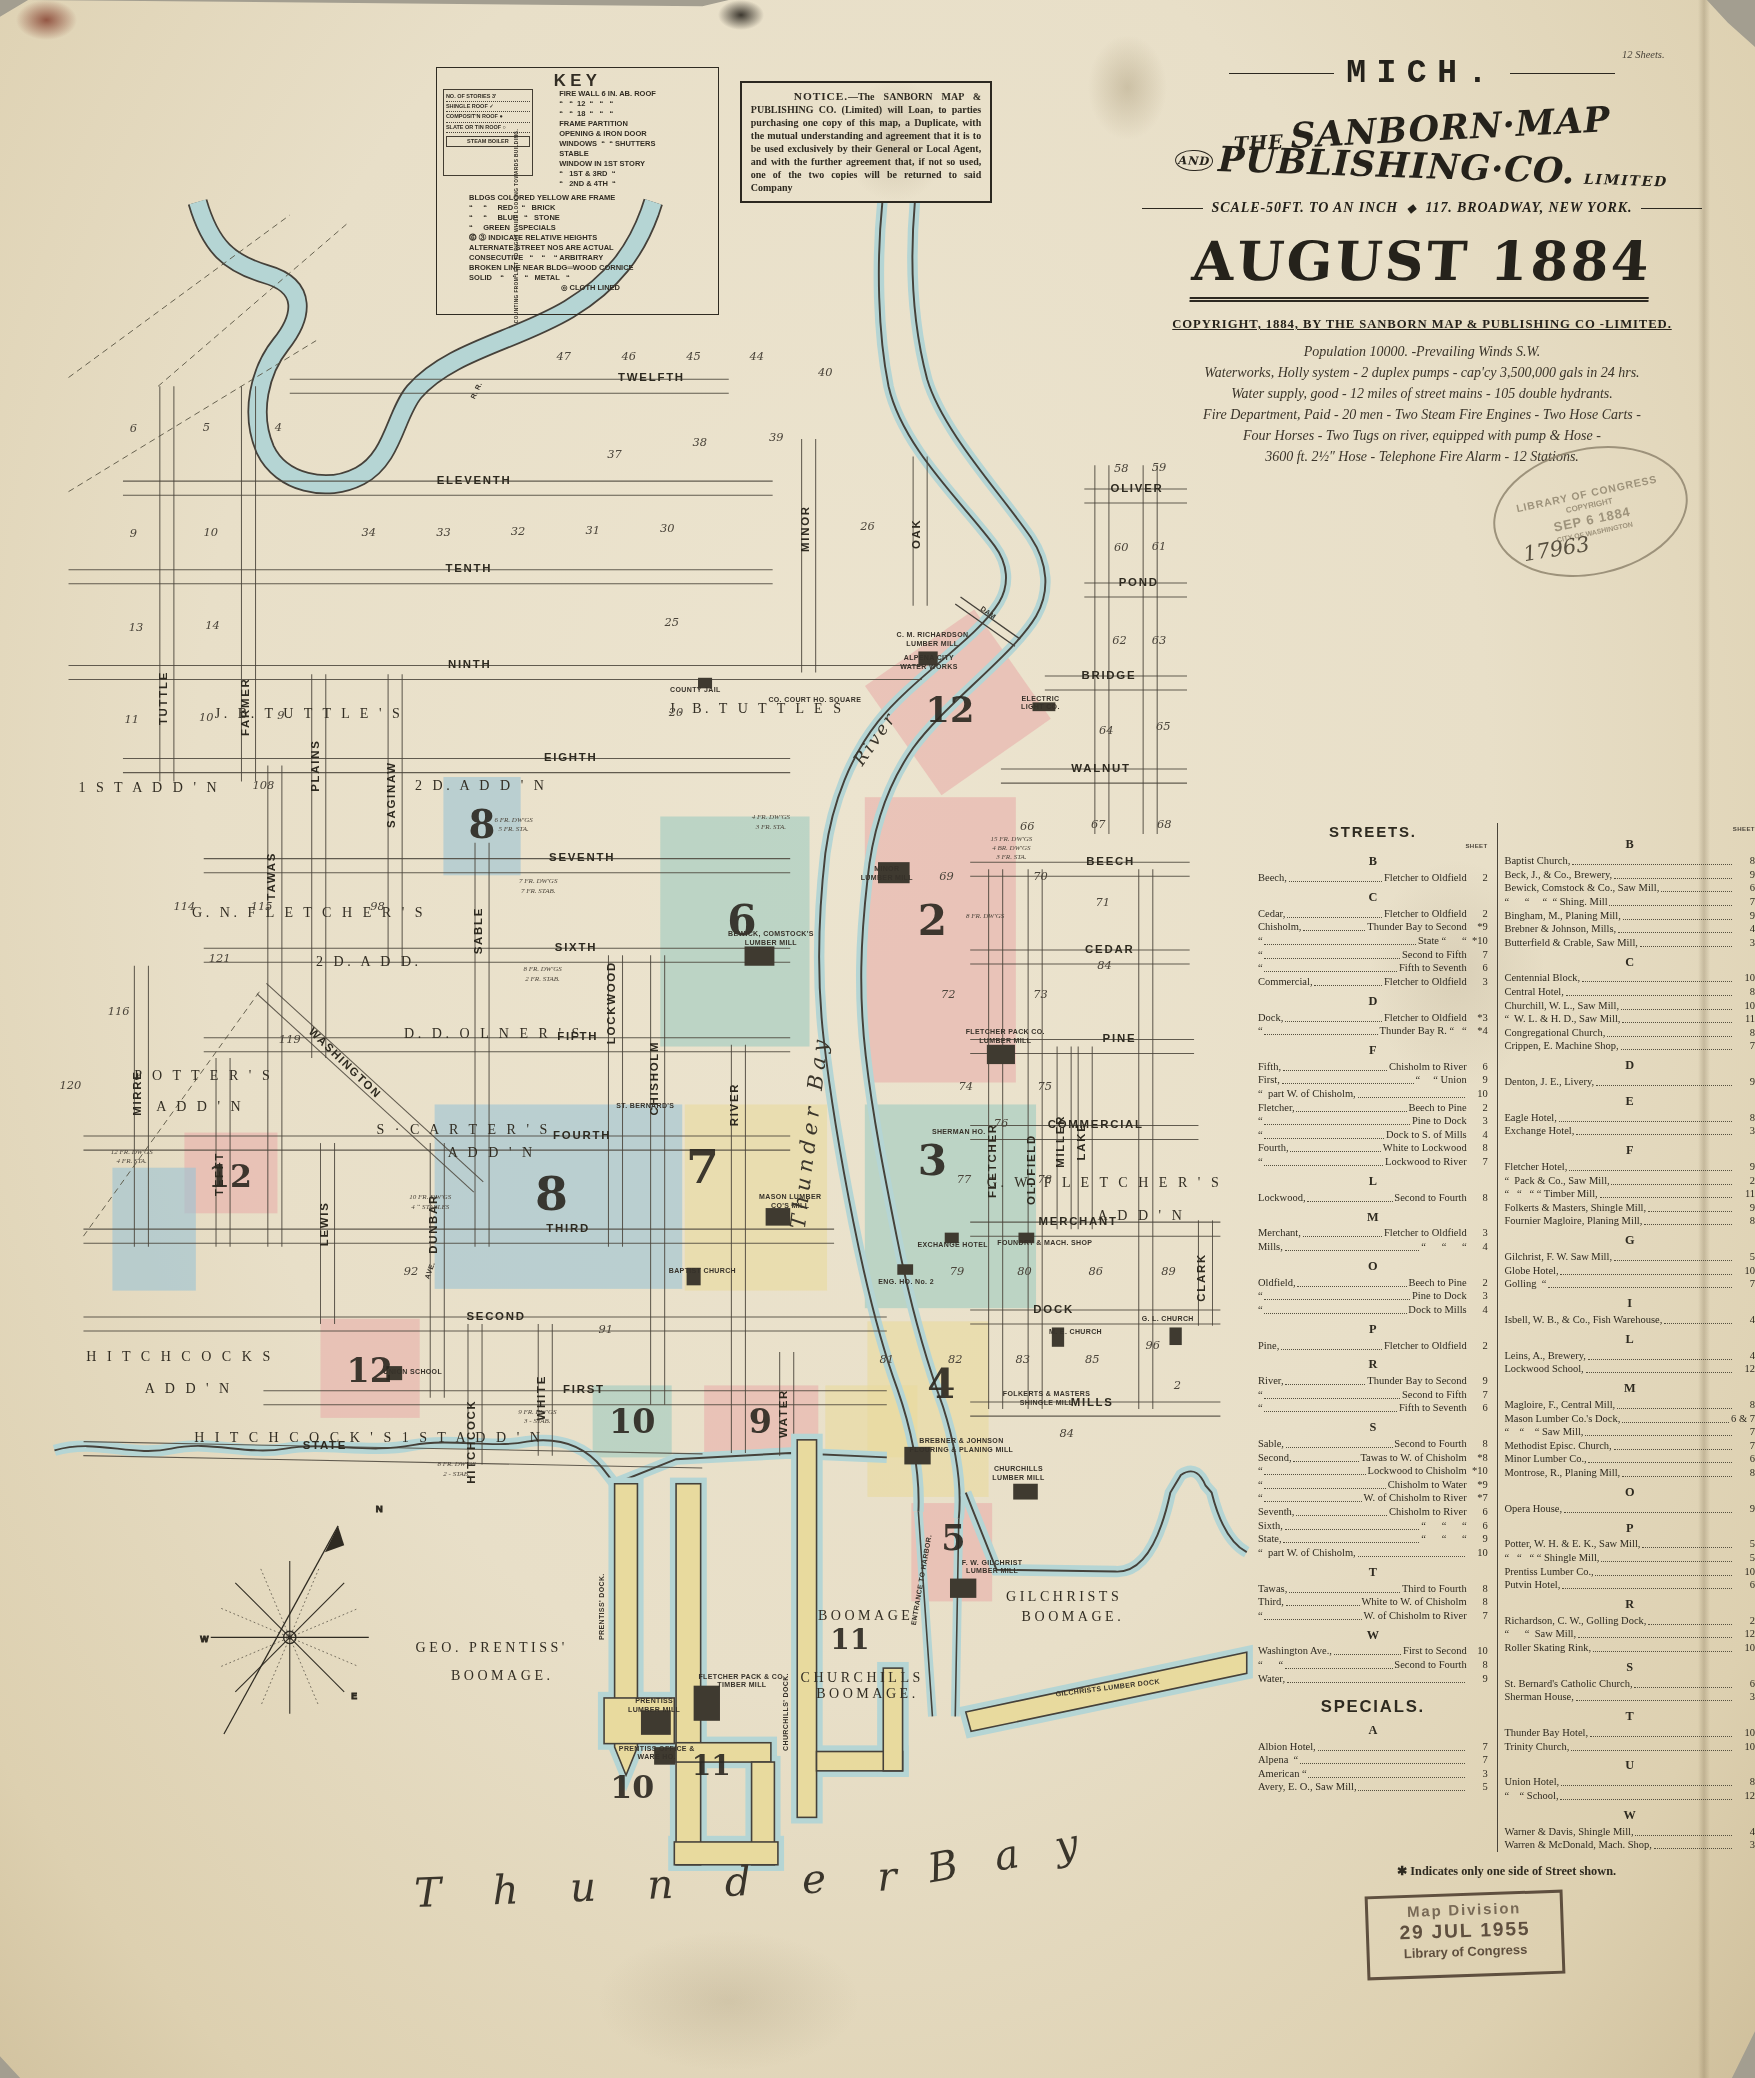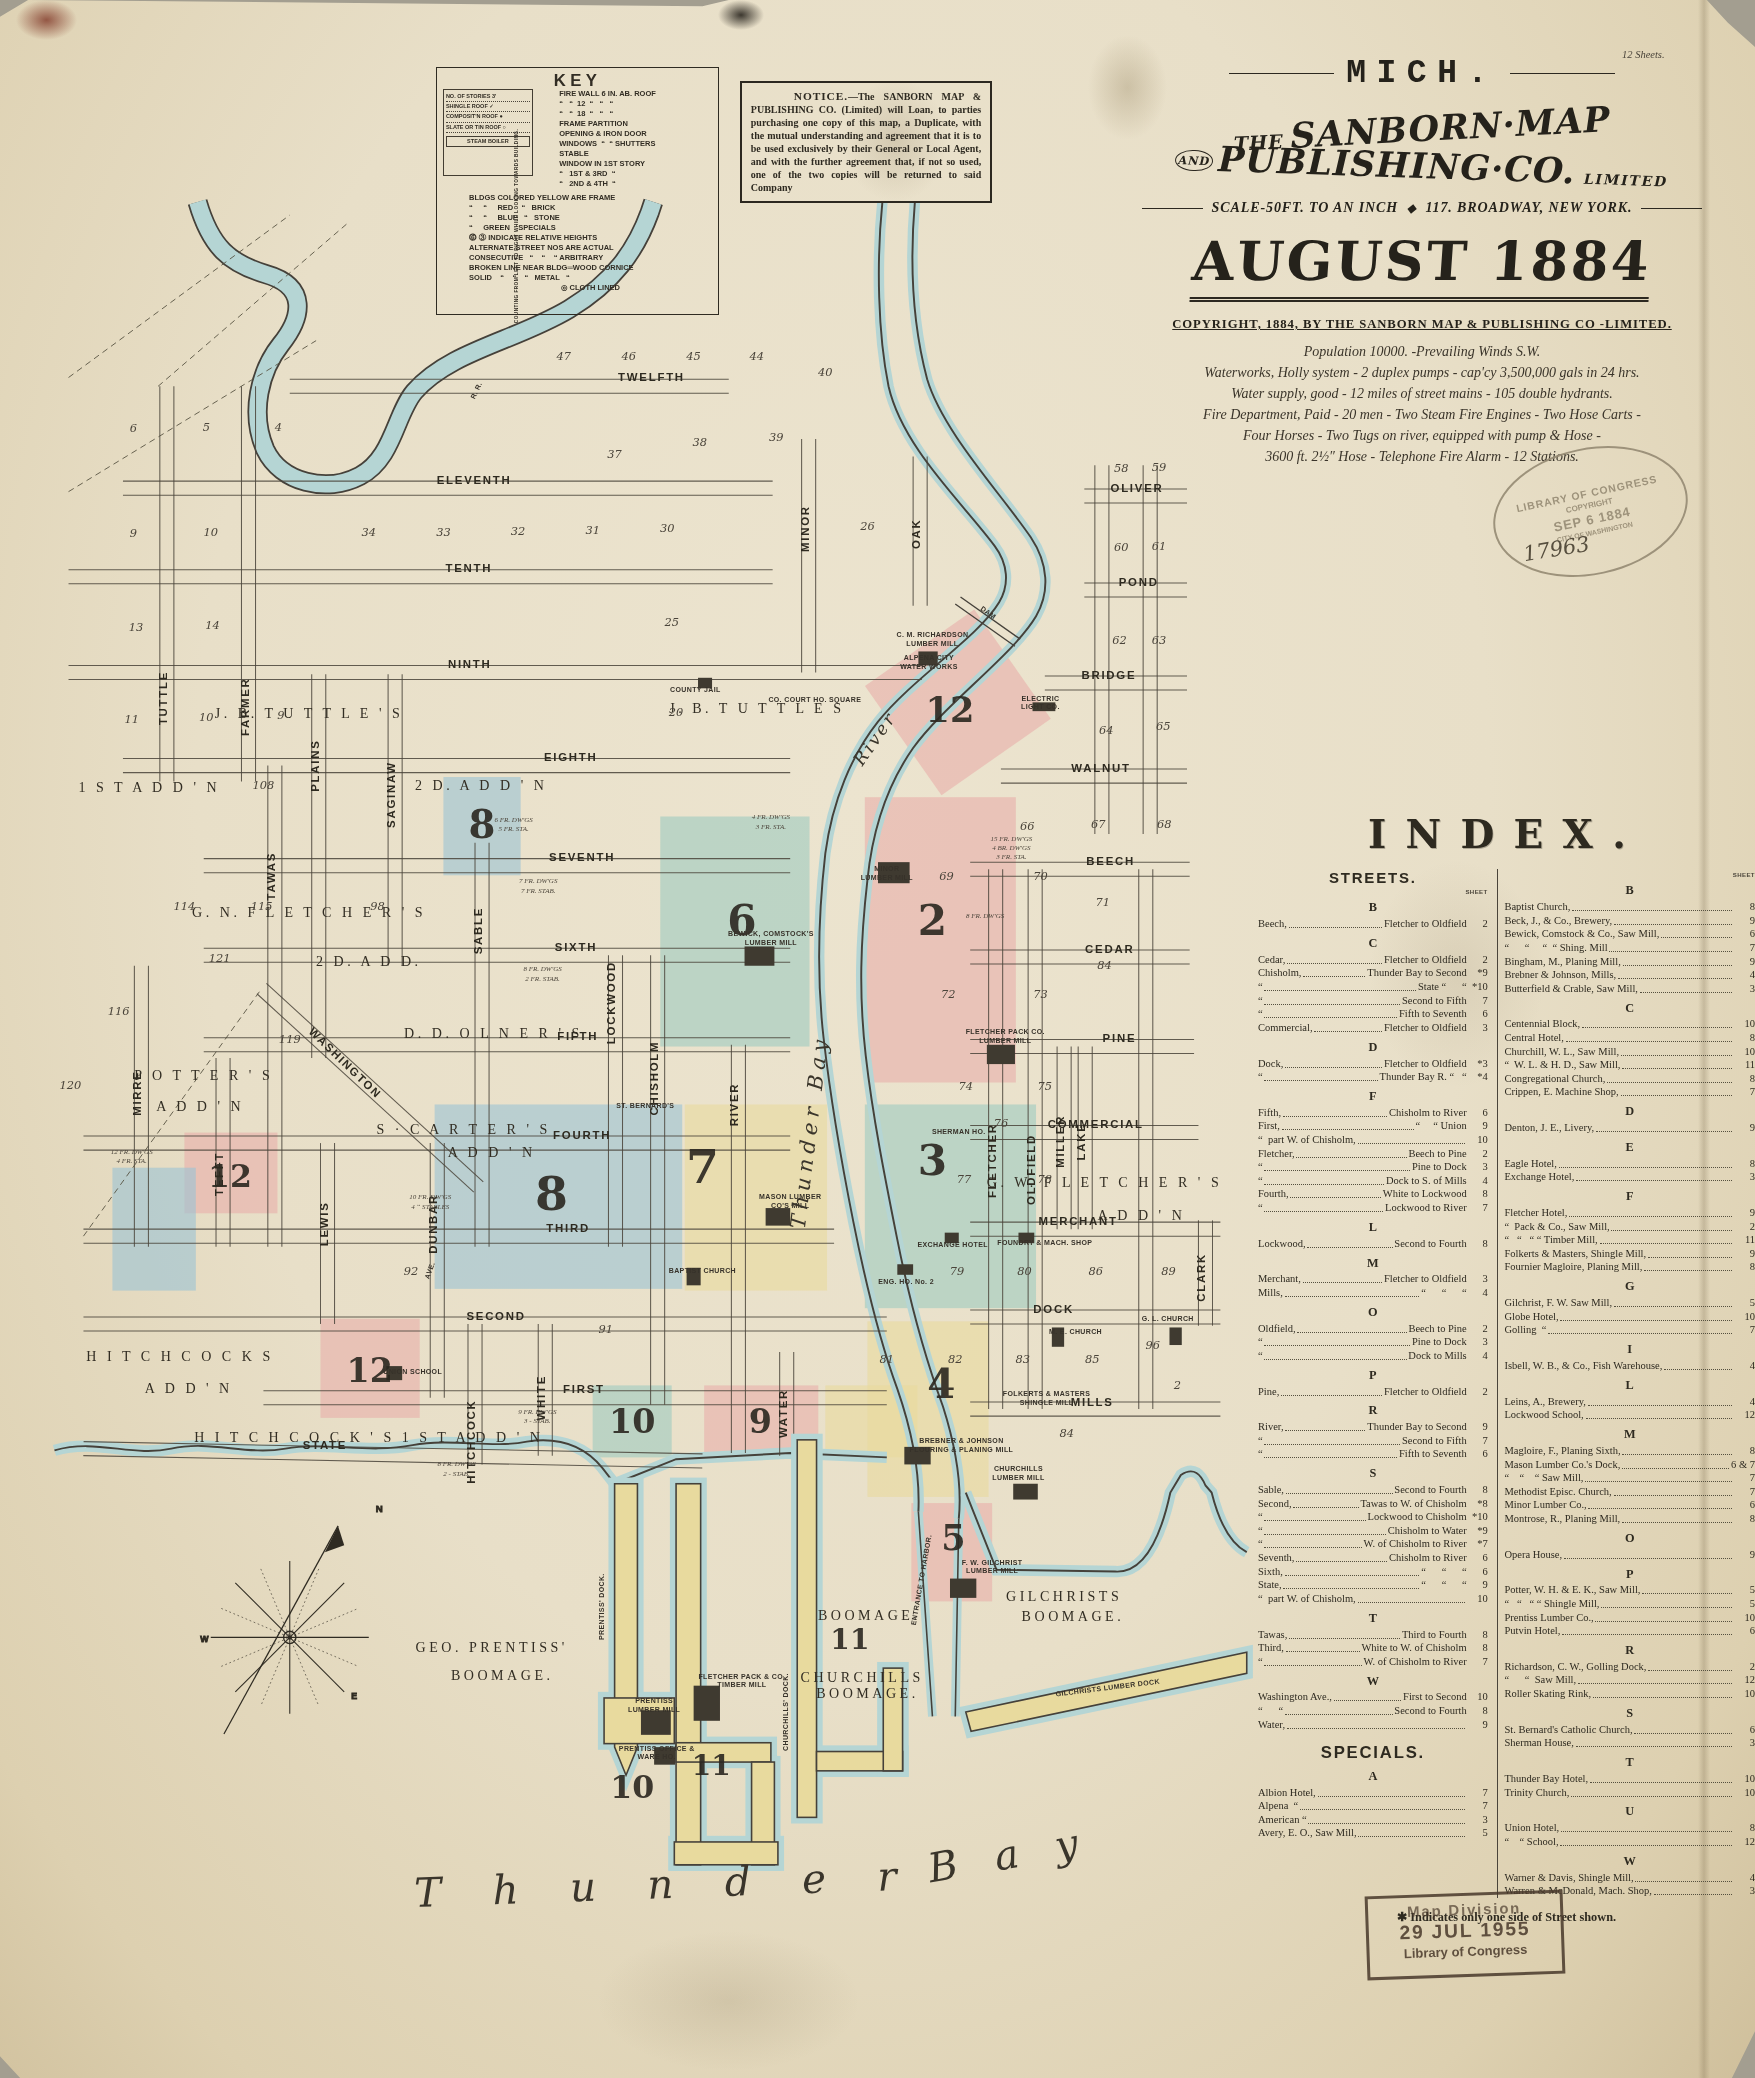--- a/index.html
+++ b/index.html
@@ -646,21 +646,20 @@
 
   <div class="loc-stamp">
     <div class="l1">LIBRARY OF CONGRESS</div>
     <div class="l2">COPYRIGHT</div>
     <div class="l3">SEP 6 1884</div>
     <div class="l4">CITY OF WASHINGTON</div>
   </div>
   <div class="loc-num">17963</div>
 
   <div class="index-block">
-    <div class="index-title">INDEX.</div>
     <div class="index-cols">
       <div class="idx-col idx-left">
         <div class="streets-head">STREETS.</div>
         <div class="sheet-head">SHEET</div>
         <div id="idx-left">
             <div class="sec-letter">B</div>
             <div class="irow">
               <span class="nm">Beech,</span>
               <span class="ld"></span>
               <span class="rg">Fletcher to Oldfield</span>
@@ -1086,21 +1085,21 @@
               <span class="ld"></span>
               <span class="sh">4</span>
             </div>
             <div class="irow">
               <span class="nm">Lockwood School,</span>
               <span class="ld"></span>
               <span class="sh">12</span>
             </div>
             <div class="sec-letter">M</div>
             <div class="irow">
-              <span class="nm">Magloire, F., Planing Sixth,</span>
+              <span class="nm">Magloire, F., Central Mill,</span>
               <span class="ld"></span>
               <span class="sh">8</span>
             </div>
             <div class="irow">
               <span class="nm">Mason Lumber Co.'s Dock,</span>
               <span class="ld"></span>
               <span class="sh">6 &amp; 7</span>
             </div>
             <div class="irow">
               <span class="nm">“    “    “ Saw Mill,</span>

